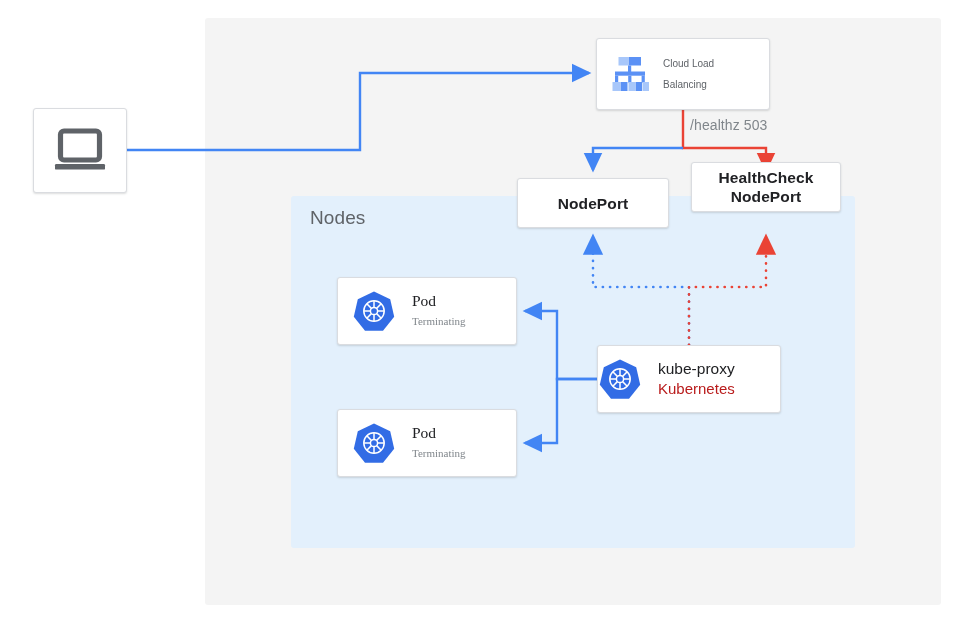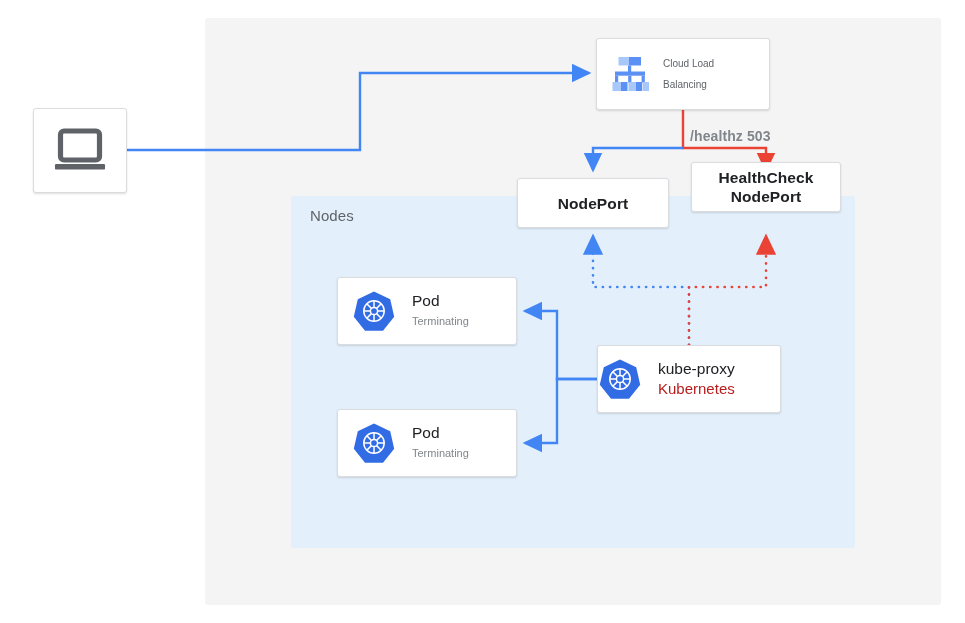--- a/index.html
+++ b/index.html
@@ -31,21 +31,21 @@
     top: 196px;
     width: 564px;
     height: 352px;
     background: #e3f0fc;
     border-radius: 3px;
   }
   .nodes-label {
     position: absolute;
     left: 310px;
     top: 207px;
-    font-size: 15px;
+    font-size: 19px;
     color: #5f6368;
     letter-spacing: .1px;
   }
   
   .card {
     position: absolute;
     background: #ffffff;
     border: 1px solid #dadce0;
     border-radius: 3px;
     box-shadow: 0 1px 2px rgba(60,64,67,.18);
@@ -105,20 +105,21 @@
     letter-spacing: .1px;
   }
   
   .pod-box {
     left: 337px;
     width: 180px;
     height: 68px;
     display: flex;
     align-items: center;
     padding-left: 14px;
+    font-family: Liberation Serif, serif;
   }
   .pod1 { top: 277px; }
   .pod2 { top: 409px; }
   .pod-text { margin-left: 16px; }
   .pod-title {
     font-size: 15.5px;
     color: #202124;
     line-height: 20px;
   }
   .pod-sub {
@@ -152,23 +153,23 @@
     left: 0;
     top: 0;
     width: 965px;
     height: 623px;
     pointer-events: none;
   }
   
   .healthz-label {
     position: absolute;
     left: 690px;
-    top: 128px;
+    top: 117px;
     font-size: 14px;
-    font-weight: bold;
+    font-weight: normal;
     color: #80868b;
     letter-spacing: .1px;
   }
 </style>
 </head>
 <body>
 
 <div id="canvas">
 
   <div class="outer-panel"></div>

